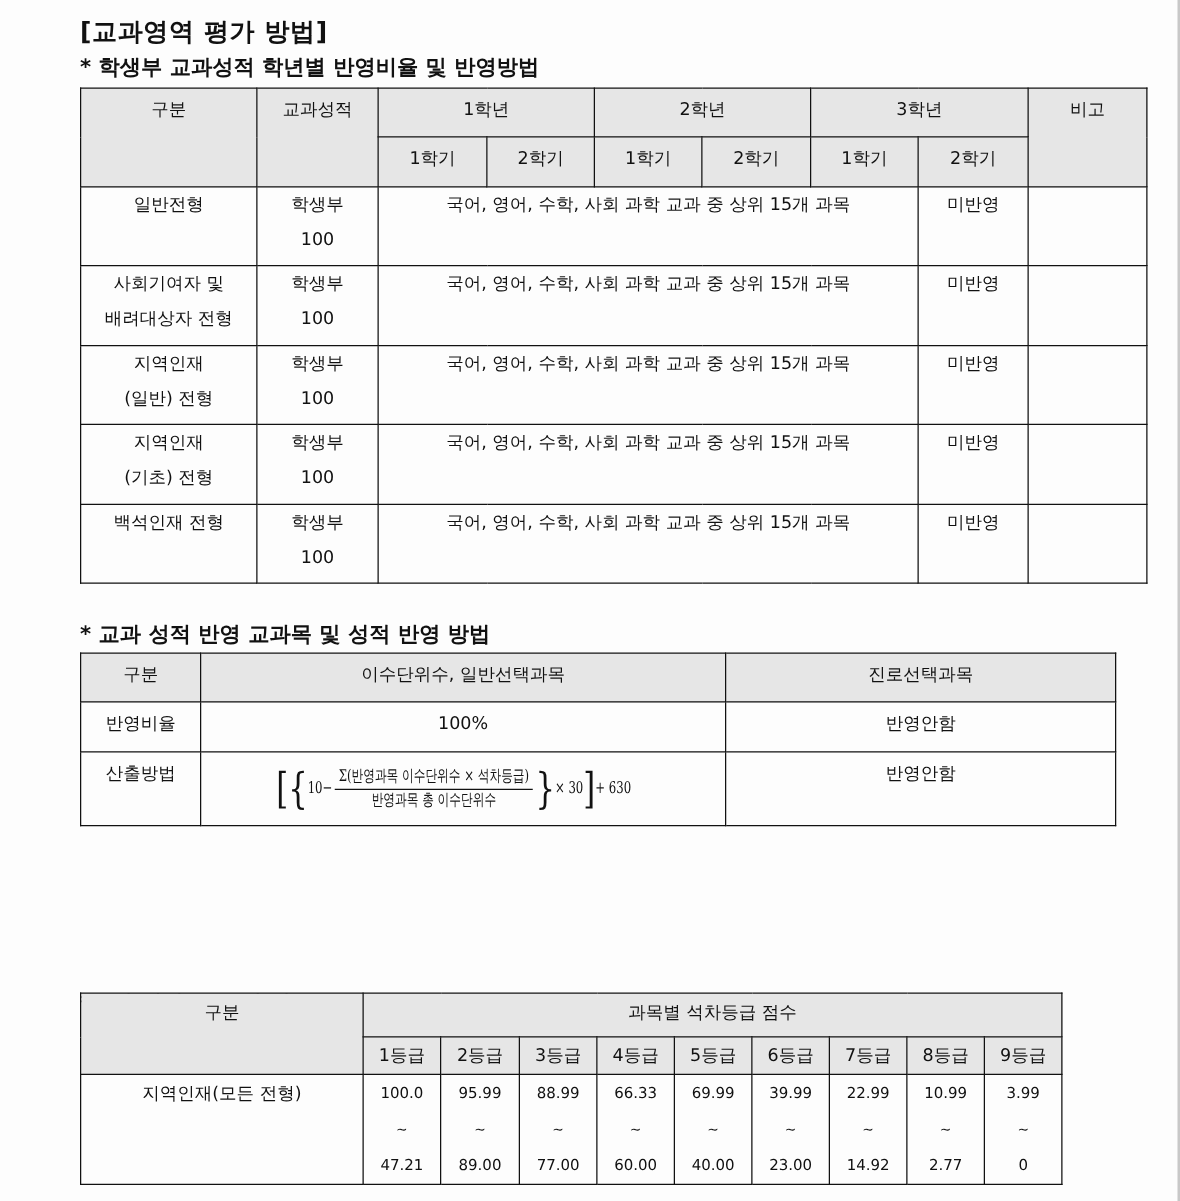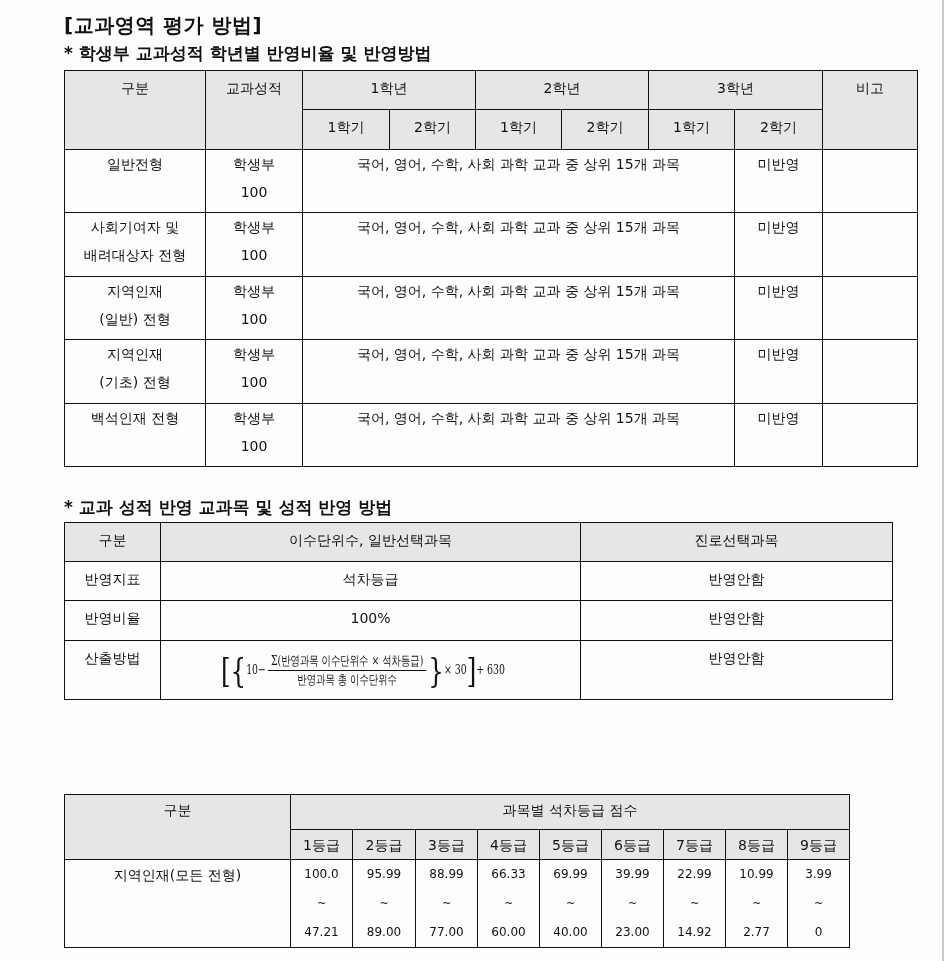--- a/index.html
+++ b/index.html
@@ -140,25 +140,20 @@
       <col style="width:96px">
       <col style="width:420px">
       <col style="width:312px">
     </colgroup>
   <tbody>
       <tr style="height:39px">
     <th class="pad" style="line-height:22px">구분</th>
     <th class="pad" style="line-height:22px">이수단위수, 일반선택과목</th>
     <th class="pad" style="line-height:22px">진로선택과목</th>
   </tr>
-  <tr style="height:39px">
-    <td class="pad" style="line-height:22px">반영지표</td>
-    <td class="pad" style="line-height:22px">석차등급</td>
-    <td class="pad" style="line-height:22px">반영안함</td>
-  </tr>
   <tr style="height:40px">
     <td class="pad" style="line-height:22px">반영비율</td>
     <td class="pad" style="line-height:22px">100%</td>
     <td class="pad" style="line-height:22px">반영안함</td>
   </tr>
   <tr style="height:59px">
     <td class="pad" style="line-height:22px">산출방법</td>
     <td style="text-align:left; vertical-align:middle; padding-left:60px; line-height:18px">
       <span class="formula">
         <span class="br">[</span>

